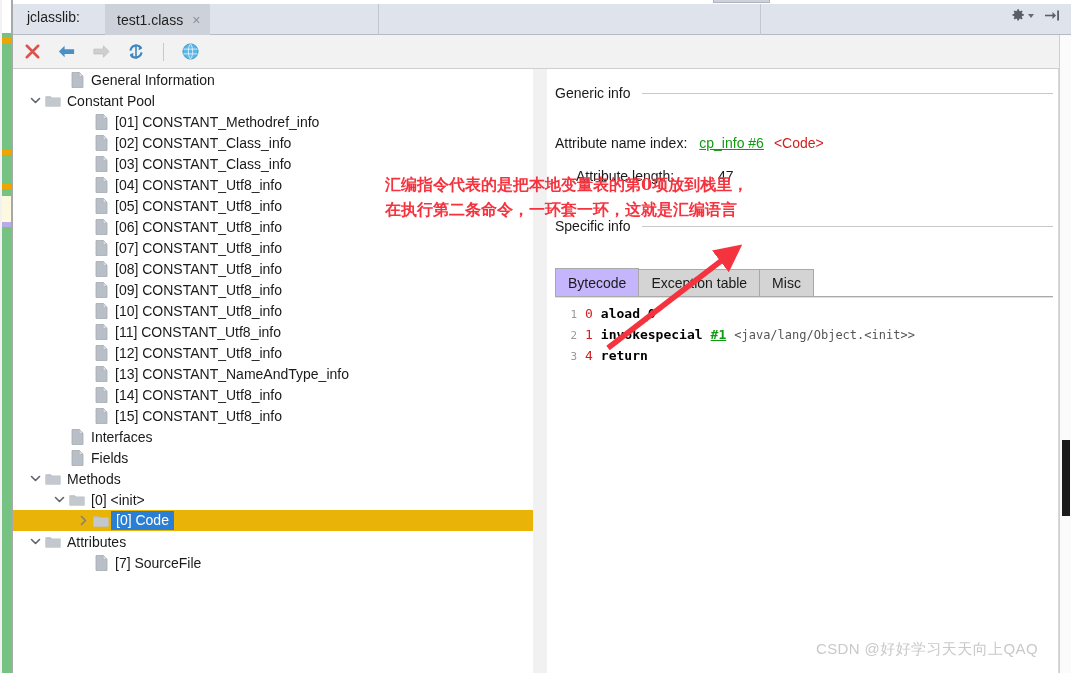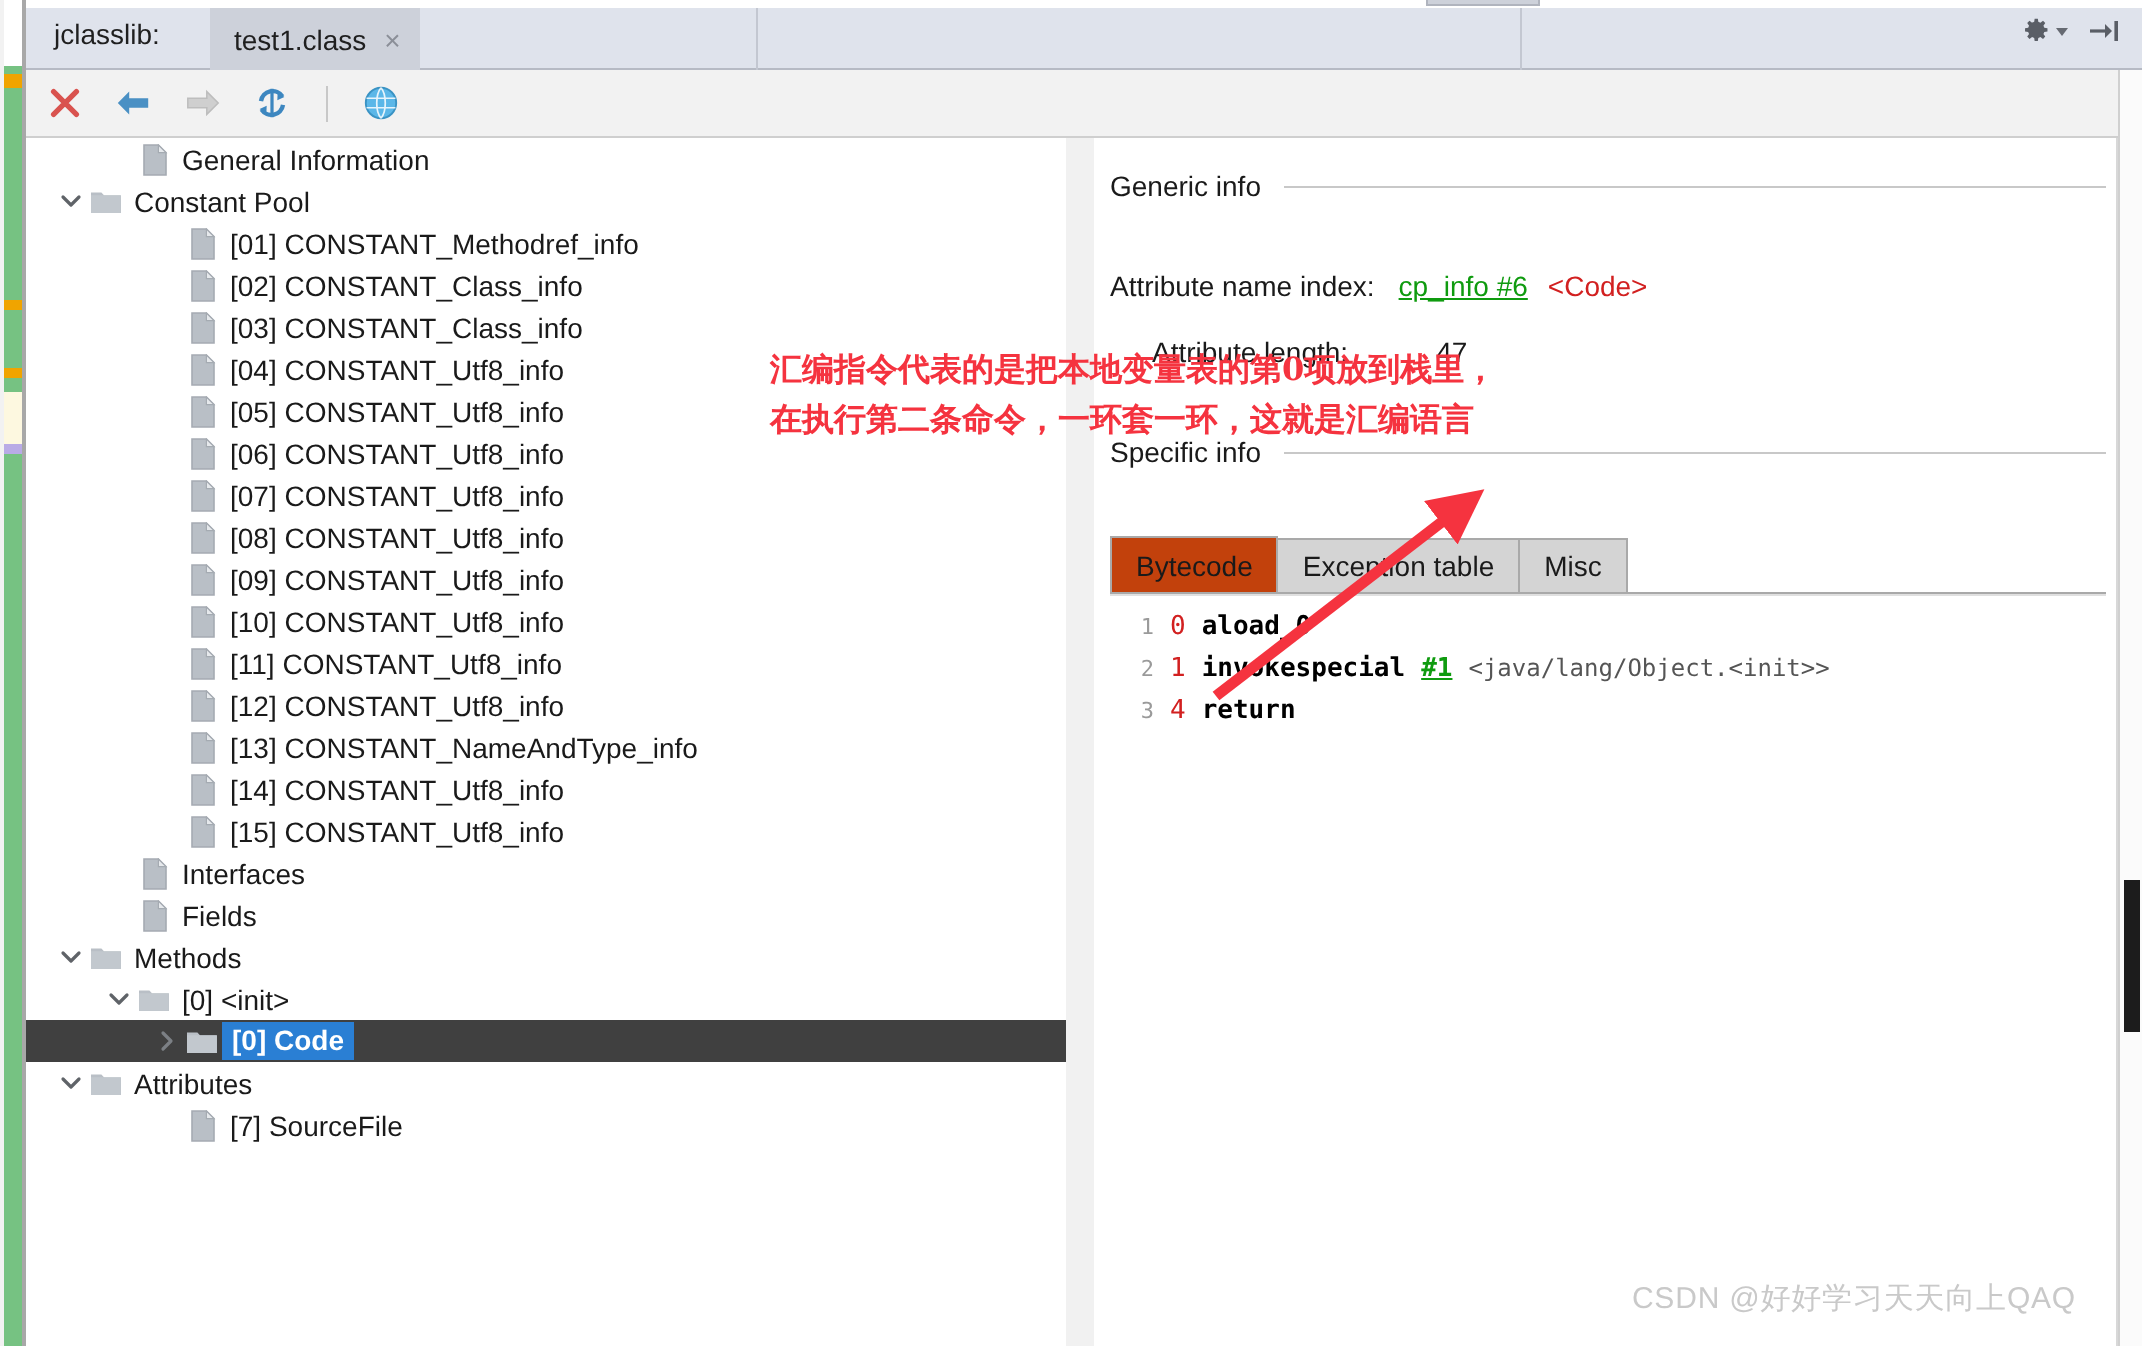--- a/index.html
+++ b/index.html
@@ -138,21 +138,21 @@
     overflow: hidden;
   }
   .tree-row {
     position: relative;
     height: 21px;
     display: flex;
     align-items: center;
     white-space: nowrap;
     cursor: default;
   }
-  .tree-row.selected { background: #404040; font-weight: bold; }
+  .tree-row.selected { background: #eab308; }
   .twisty {
     width: 16px;
     display: inline-flex;
     align-items: center;
     justify-content: center;
     flex: 0 0 16px;
     cursor: pointer;
   }
   .twisty svg { display: block; }
   .node-icon {
@@ -257,21 +257,21 @@
     font-size: 14px;
     color: #1a1a1a;
     background: #d4d4d4;
     border: 1px solid #a9a9a9;
     border-bottom: none;
     margin-right: -1px;
     box-sizing: border-box;
     cursor: pointer;
   }
   .bt-tab.active {
-    background: #c2410c;
+    background: #c4b5fd;
     height: 28px;
     position: relative;
     z-index: 2;
   }
   .code-area {
     position: absolute;
     left: 8px; top: 228px;
     width: 498px; height: 120px;
     background: #ffffff;
     border-top: 1px solid #e0e0e0;

